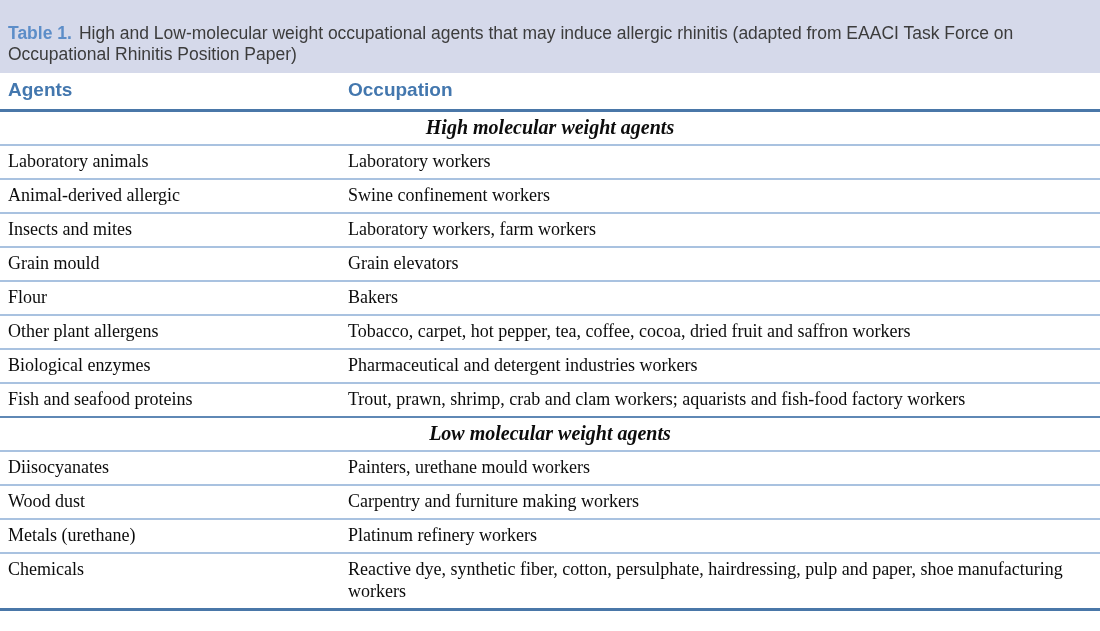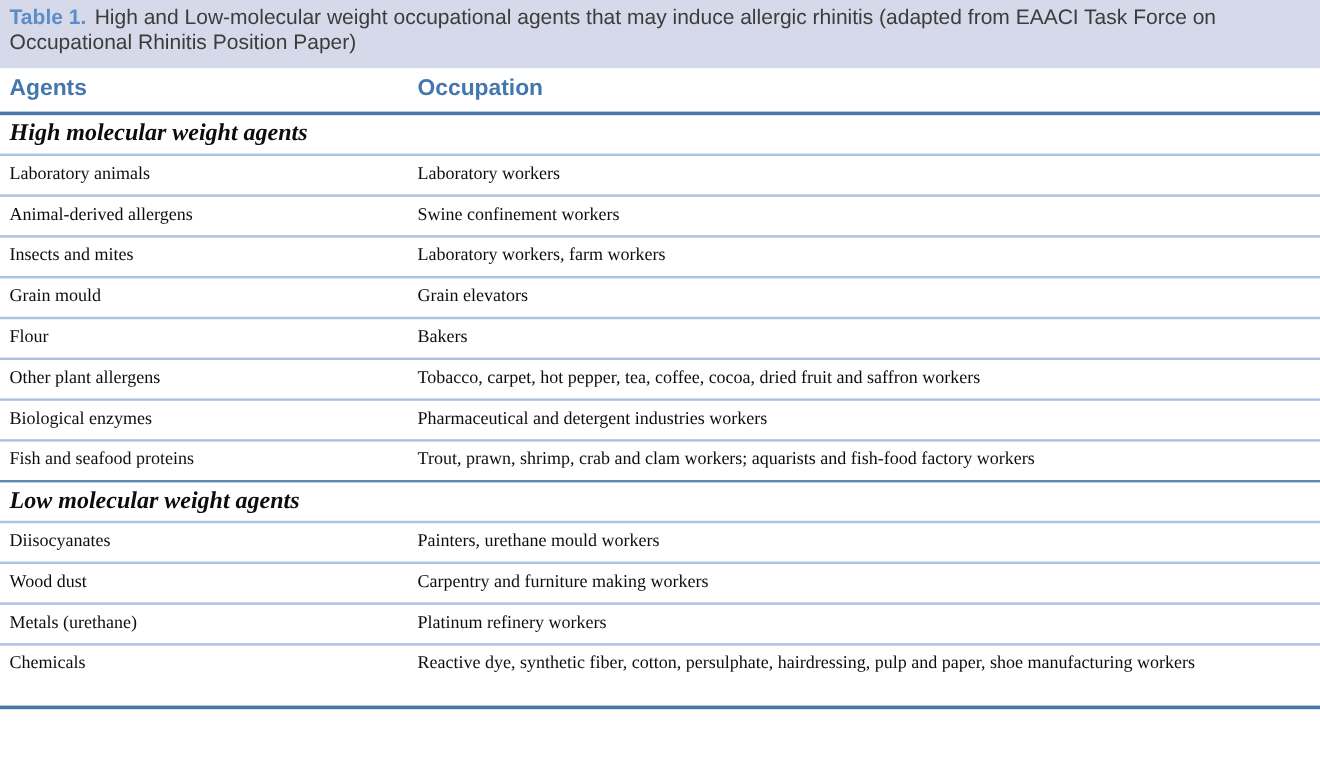--- a/index.html
+++ b/index.html
@@ -8,21 +8,21 @@
     width: 1100px;
     height: 631px;
     background: #ffffff;
     font-family: "Liberation Sans", sans-serif;
     overflow: hidden;
   }
   .caption {
     width: 1100px;
     min-height: 57px;
     background: #d5d9ea;
-    padding: 4px 16px 8px 8px;
+    padding: 23px 16px 8px 8px;
     font-size: 17.5px;
     line-height: 21px;
     color: #3c3c3c;
   }
   .caption .cap-label {
     color: #5c8dc8;
     font-weight: bold;
     margin-right: 7px;
   }
   table.agents-table {
@@ -38,33 +38,34 @@
     font-size: 19px;
     font-weight: bold;
     color: #4377ae;
     padding: 6px 8px 8px 8px;
     height: 33px;
     border-bottom: 3px solid #4a77a8;
     background: #ffffff;
   }
   td {
     font-family: "Liberation Serif", serif;
-    font-size: 15px;
+    font-size: 18px;
     line-height: 22px;
     color: #0c0c0c;
     padding: 4px 8px 6px 8px;
     height: 32px;
     vertical-align: top;
     border-bottom: 2px solid #a9c2e0;
     background: #ffffff;
   }
   tr.section td {
     font-style: italic;
     font-weight: 600;
     font-size: 20px;
+    text-align: center;
   }
   tr.pre-section td { border-bottom: 2px solid #5f88b5; }
   tr.last td { border-bottom: 3px solid #4a77a8; height: 52px; }
 </style>
 </head>
 <body>
 
 <div class="caption">
   <span class="cap-label">Table 1.</span><span>High and Low-molecular weight occupational agents that may induce allergic rhinitis (adapted from EAACI Task Force on Occupational Rhinitis Position Paper)</span>
 </div>
@@ -82,21 +83,21 @@
   </thead>
   <tbody>
     <tr class="section">
       <td colspan="2">High molecular weight agents</td>
     </tr>
     <tr>
       <td>Laboratory animals</td>
       <td>Laboratory workers</td>
     </tr>
     <tr>
-      <td>Animal-derived allergens</td>
+      <td>Animal-derived allergic</td>
       <td>Swine confinement workers</td>
     </tr>
     <tr>
       <td>Insects and mites</td>
       <td>Laboratory workers, farm workers</td>
     </tr>
     <tr>
       <td>Grain mould</td>
       <td>Grain elevators</td>
     </tr>

